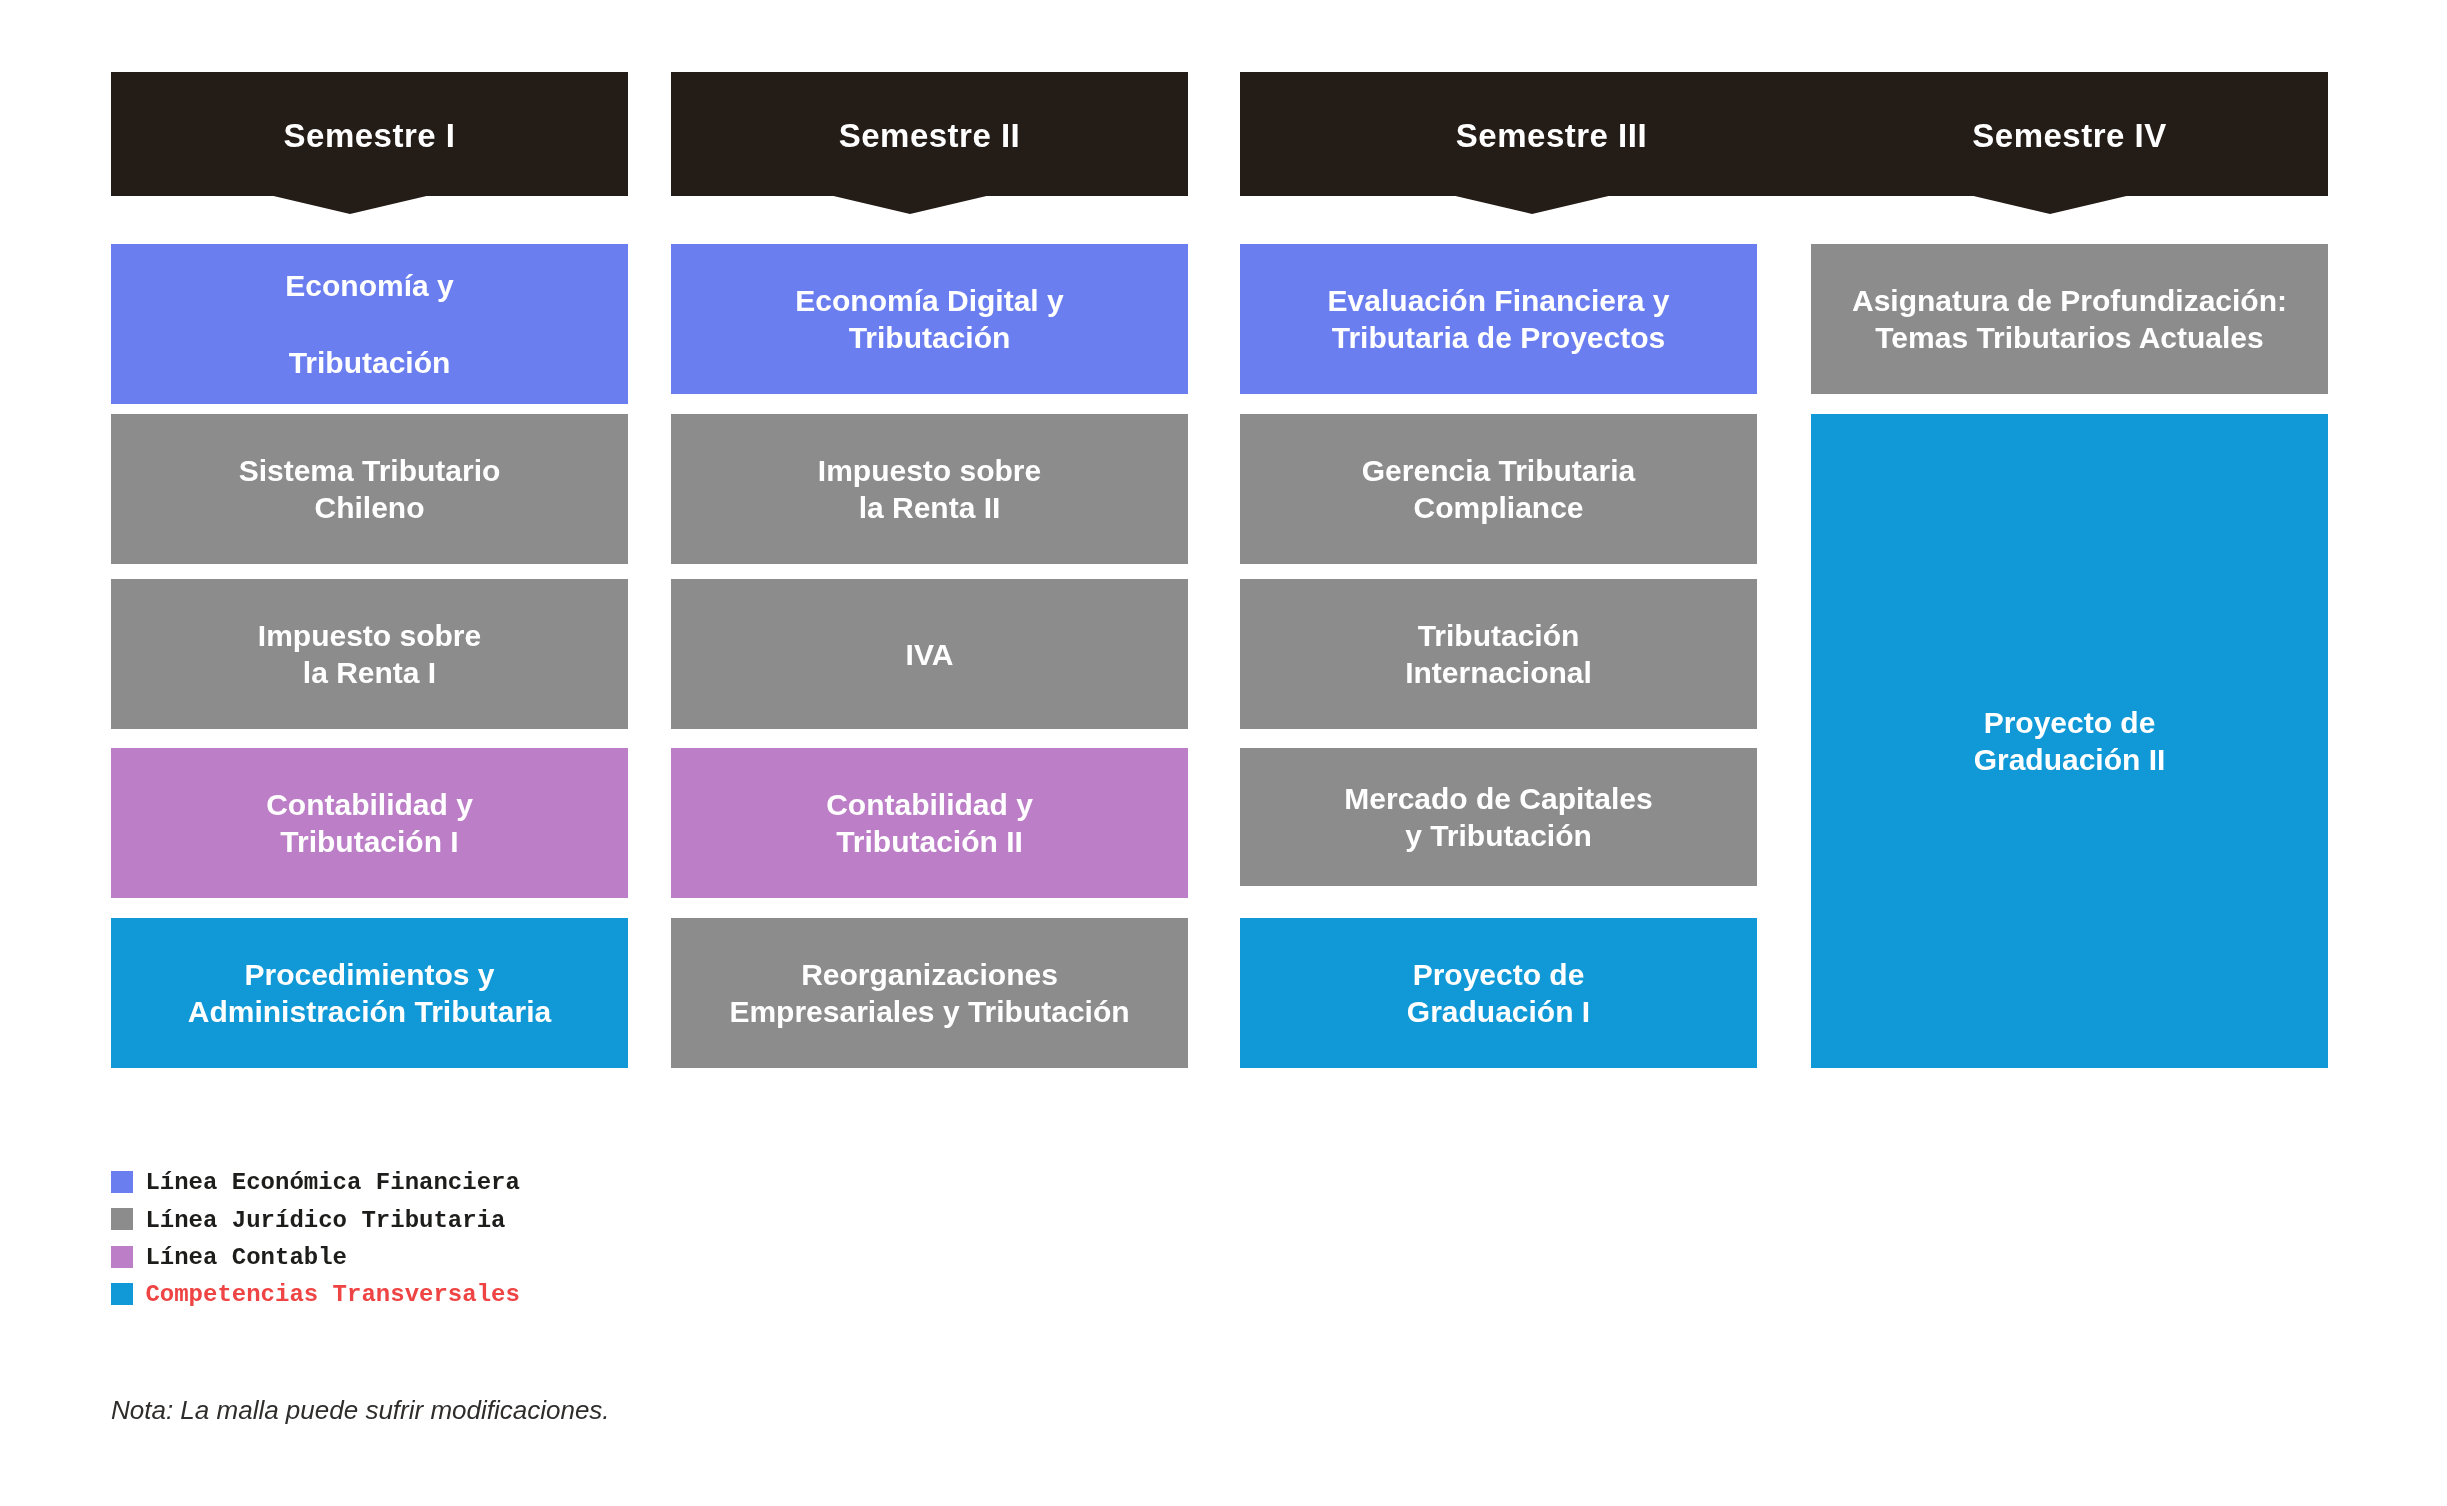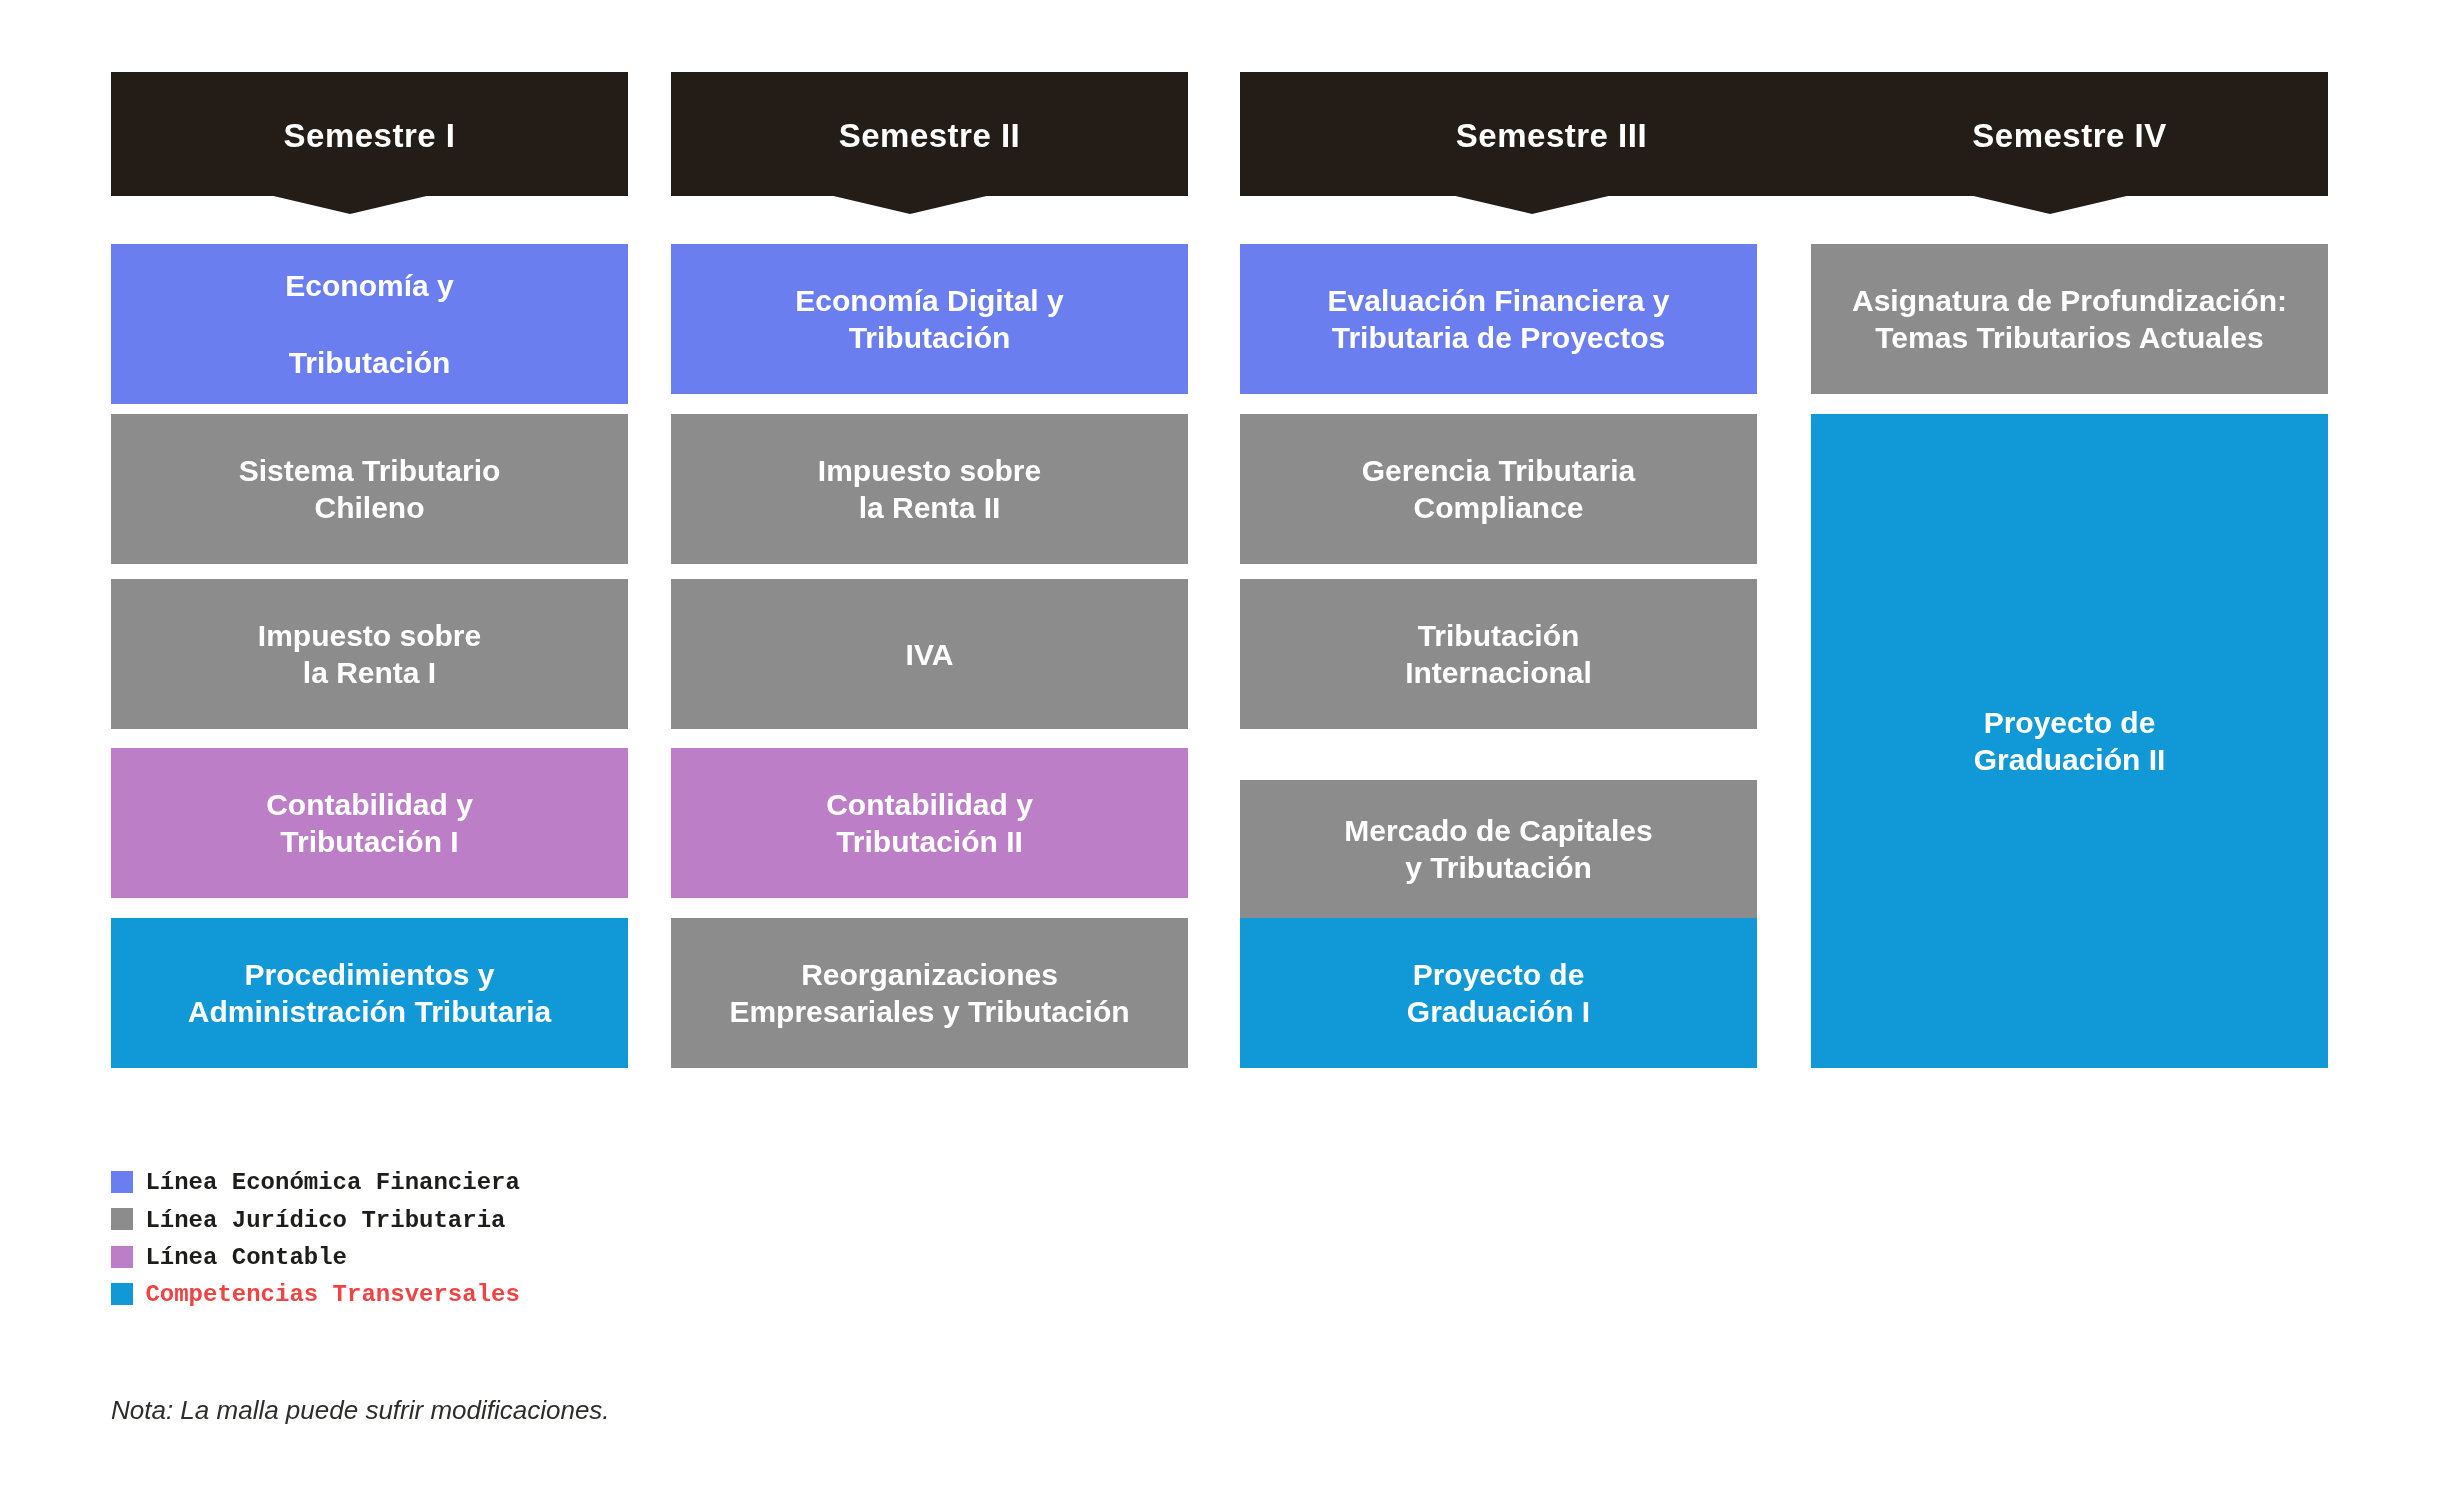--- a/index.html
+++ b/index.html
@@ -125,21 +125,21 @@
         <div class="course-line" style="color: rgb(255, 255, 255);">Tributaria de Proyectos</div>
       </div>
       <div class="course-box" style="left: 1240px; top: 414px; width: 517px; height: 150px; background: rgb(140, 140, 140);">
         <div class="course-line" style="color: rgb(255, 255, 255);">Gerencia Tributaria</div>
         <div class="course-line" style="color: rgb(255, 255, 255);">Compliance</div>
       </div>
       <div class="course-box" style="left: 1240px; top: 579px; width: 517px; height: 150px; background: rgb(140, 140, 140);">
         <div class="course-line" style="color: rgb(255, 255, 255);">Tributación</div>
         <div class="course-line" style="color: rgb(255, 255, 255);">Internacional</div>
       </div>
-      <div class="course-box" style="left: 1240px; top: 780px; width: 517px; height: 138px; background: rgb(140, 140, 140);">
+      <div class="course-box" style="left: 1240px; top: 748px; width: 517px; height: 138px; background: rgb(140, 140, 140);">
         <div class="course-line" style="color: rgb(255, 255, 255);">Mercado de Capitales</div>
         <div class="course-line" style="color: rgb(255, 255, 255);">y Tributación</div>
       </div>
       <div class="course-box" style="left: 1240px; top: 918px; width: 517px; height: 150px; background: rgb(16, 153, 214);">
         <div class="course-line" style="color: rgb(255, 255, 255);">Proyecto de</div>
         <div class="course-line" style="color: rgb(255, 255, 255);">Graduación I</div>
       </div>
       <div class="sem-header" style="left: 1811px; top: 72px; width: 517px; height: 124px; background: rgb(36, 28, 23);">
         <div class="sem-header-label" style="color: rgb(255, 255, 255);">Semestre IV</div>
         <div class="sem-header-arrow" style="background: rgb(36, 28, 23);"></div>

